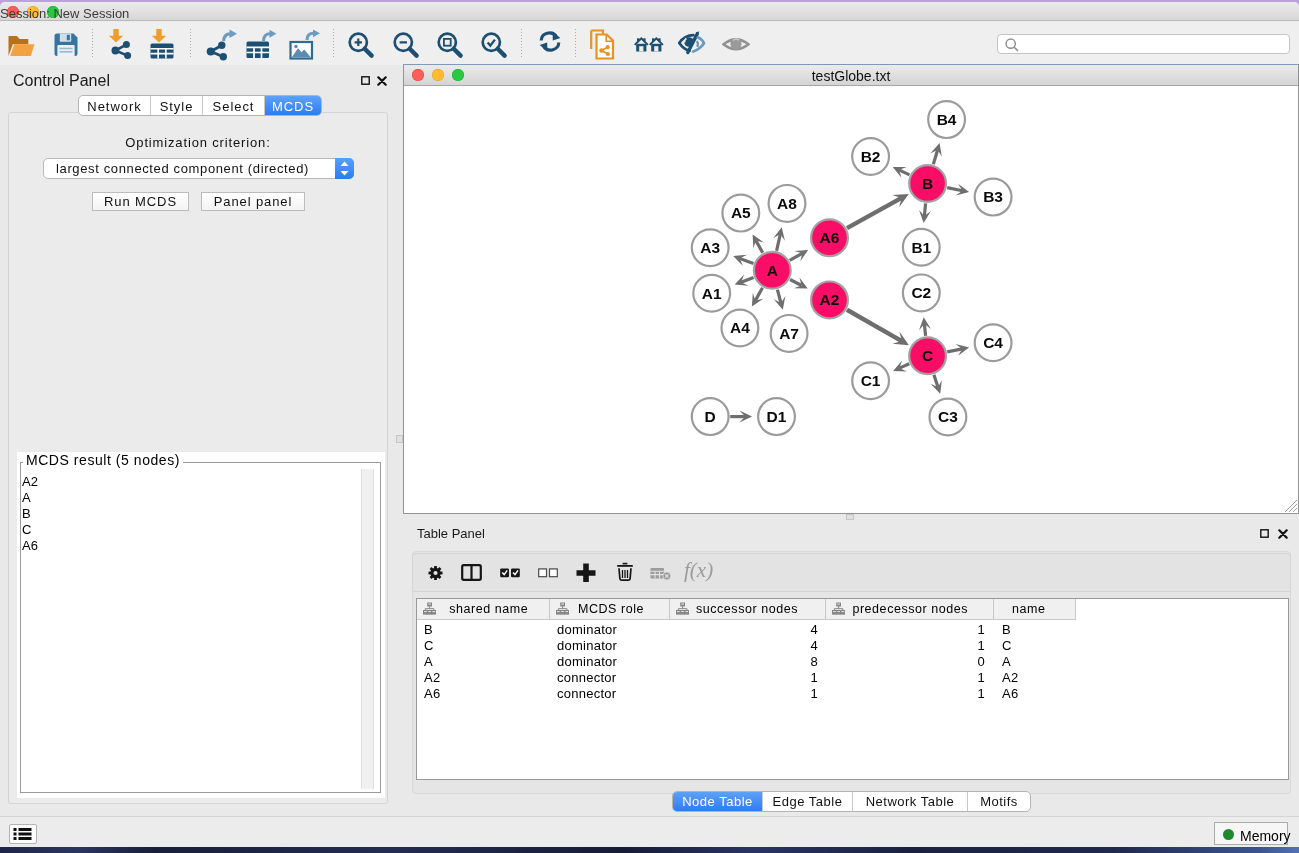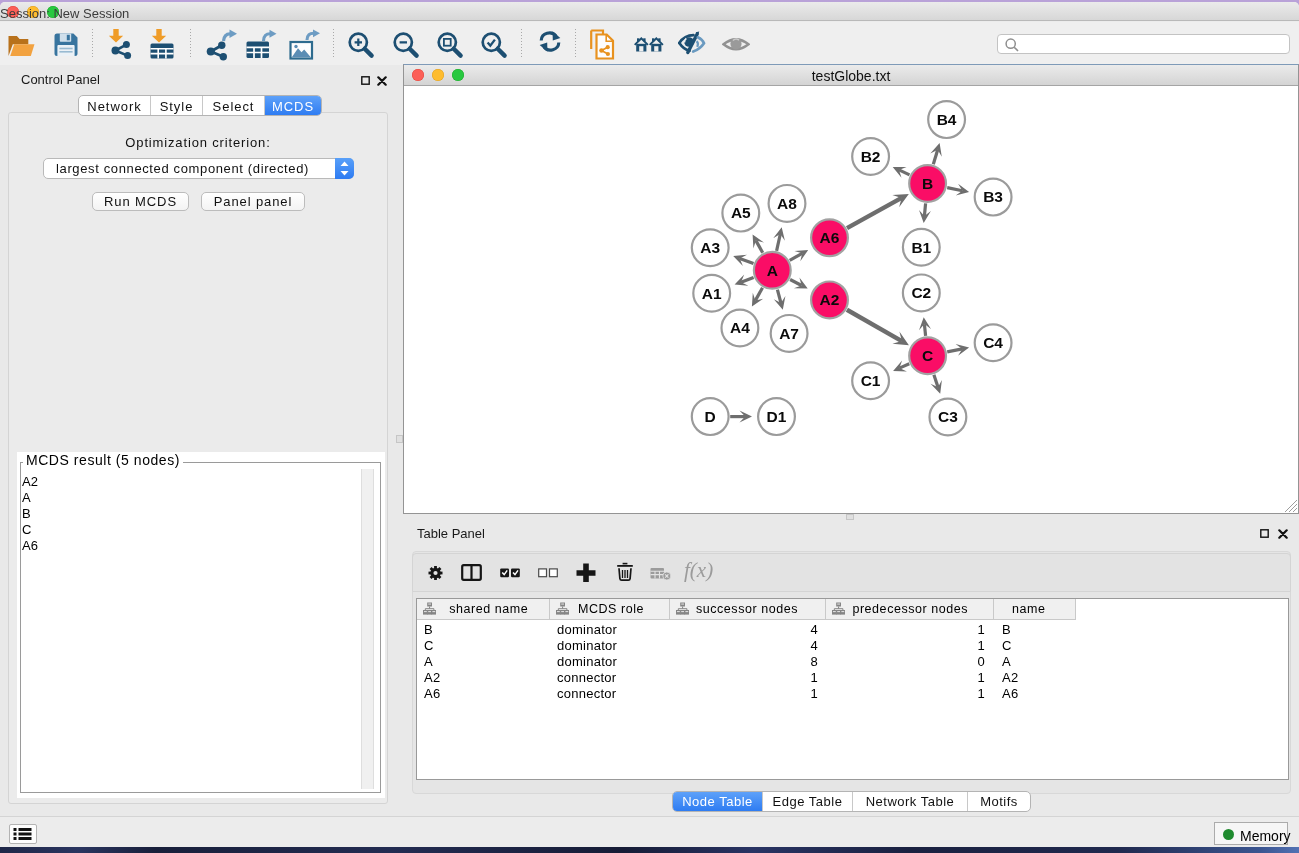--- a/index.html
+++ b/index.html
@@ -33,37 +33,37 @@
   background-image:linear-gradient(#a9a9a9 33%, rgba(0,0,0,0) 0%);
   background-size:1px 3px; }
 .ti { position:absolute; top:7px; }
 #searchbox { position:absolute; left:997px; top:12px; width:293px; height:20px;
   background:#fff; border:1px solid #c3c3c3; border-radius:4px; }
 
 
 #main { left:0; top:63px; width:1299px; height:753px; background:#e9e9e9; }
 
 
-#cp-title { left:21px; top:7px; font-size:13px; color:#1a1a1a; }
+#cp-title { left:13px; top:7px; font-size:16px; color:#1a1a1a; }
 #cp-tabs { left:78px; top:30px; height:21px; display:flex;
   border:1px solid #b4b4b4; border-radius:5px; overflow:hidden; background:#fff;
   font-size:13px; letter-spacing:0.95px; color:#111; }
 #cp-tabs .tab { line-height:21px; text-align:center; border-right:1px solid #c8c8c8; }
 #cp-tabs .tab:last-child { border-right:none; }
 #cp-tabs .tab.sel { background:linear-gradient(#5ea1f9,#2e7cf2); color:#fff; }
 #cp-box { left:8px; top:47px; width:380px; height:692px; background:#ebebeb;
   border:1px solid #d4d4d4; border-radius:3px; }
 #opt-label { left:0; width:396px; top:70px; text-align:center; font-size:13px; letter-spacing:0.85px; color:#111; }
 #cp-select { left:43px; top:93px; width:311px; height:21px; background:#fff;
   border:1px solid #b9b9b9; border-radius:5px; font-size:13px; color:#111; }
 #cp-select .txt { position:absolute; left:12px; top:2px; letter-spacing:0.63px; }
 #cp-select .stepper { position:absolute; right:-1px; top:-1px; width:19px; height:21px;
   background:linear-gradient(#59a0f9,#2d7bf2); border-radius:0 5px 5px 0; }
 .btn { position:absolute; height:19px; background:linear-gradient(#ffffff,#f3f3f3);
-  border:1px solid #bcbcbc; border-radius:5px; font-size:13px; letter-spacing:0.9px; color:#111;
+  border:1px solid #bcbcbc; border-radius:0; font-size:13px; letter-spacing:0.9px; color:#111;
   text-align:center; }
 #mcds-box { left:17px; top:387px; width:368px; height:346px; background:#fff; }
 #mcds-border { left:3px; top:10px; width:361px; height:331px;
   border:1px solid #9a9a9a; }
 #mcds-label { left:6px; top:2px; line-height:13px; background:#fff; padding:0 3px; font-size:14px; letter-spacing:0.55px; color:#000; }
 #mcds-list { left:5px; top:22px; font-size:13px; color:#000; line-height:16px; }
 #mcds-scroll { left:344px; top:17px; width:13px; height:320px; background:#f0f0f0;
   border-left:1px solid #dedede; border-right:1px solid #dedede; }
 
 

